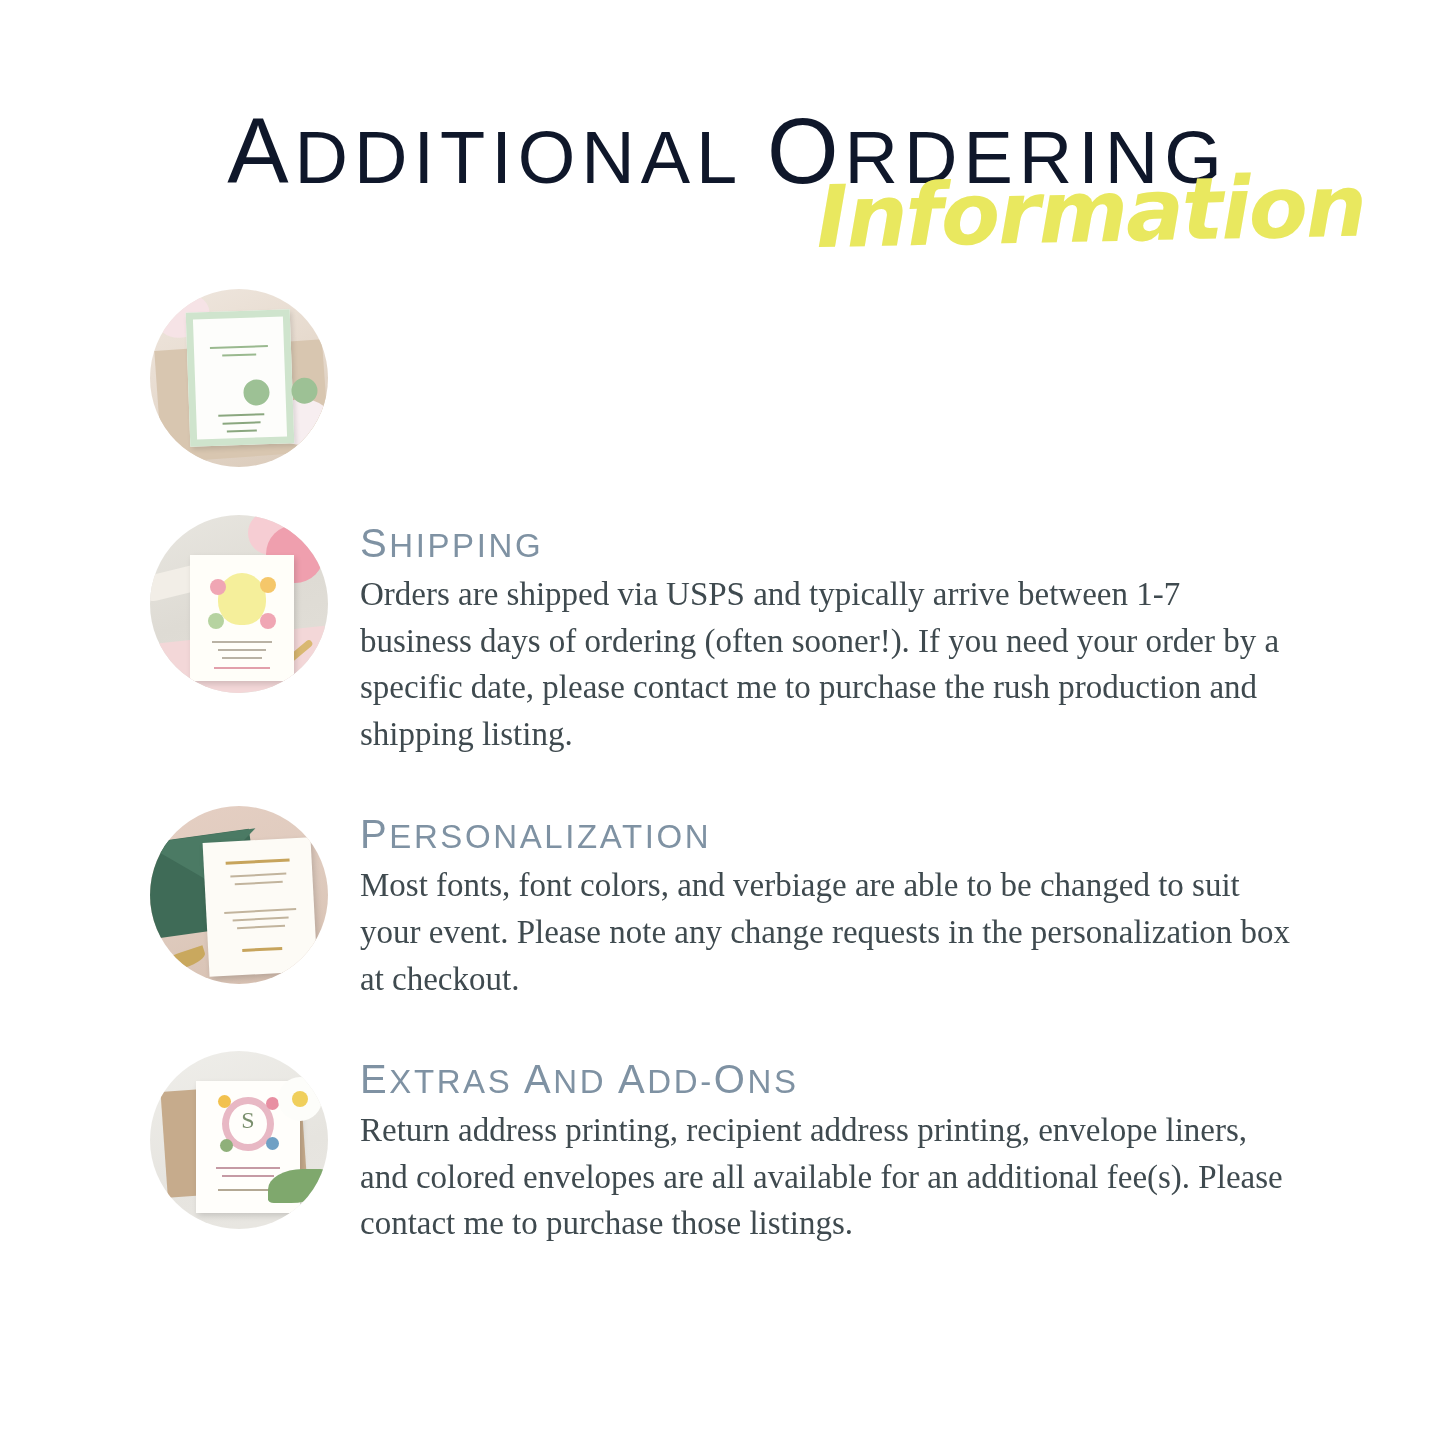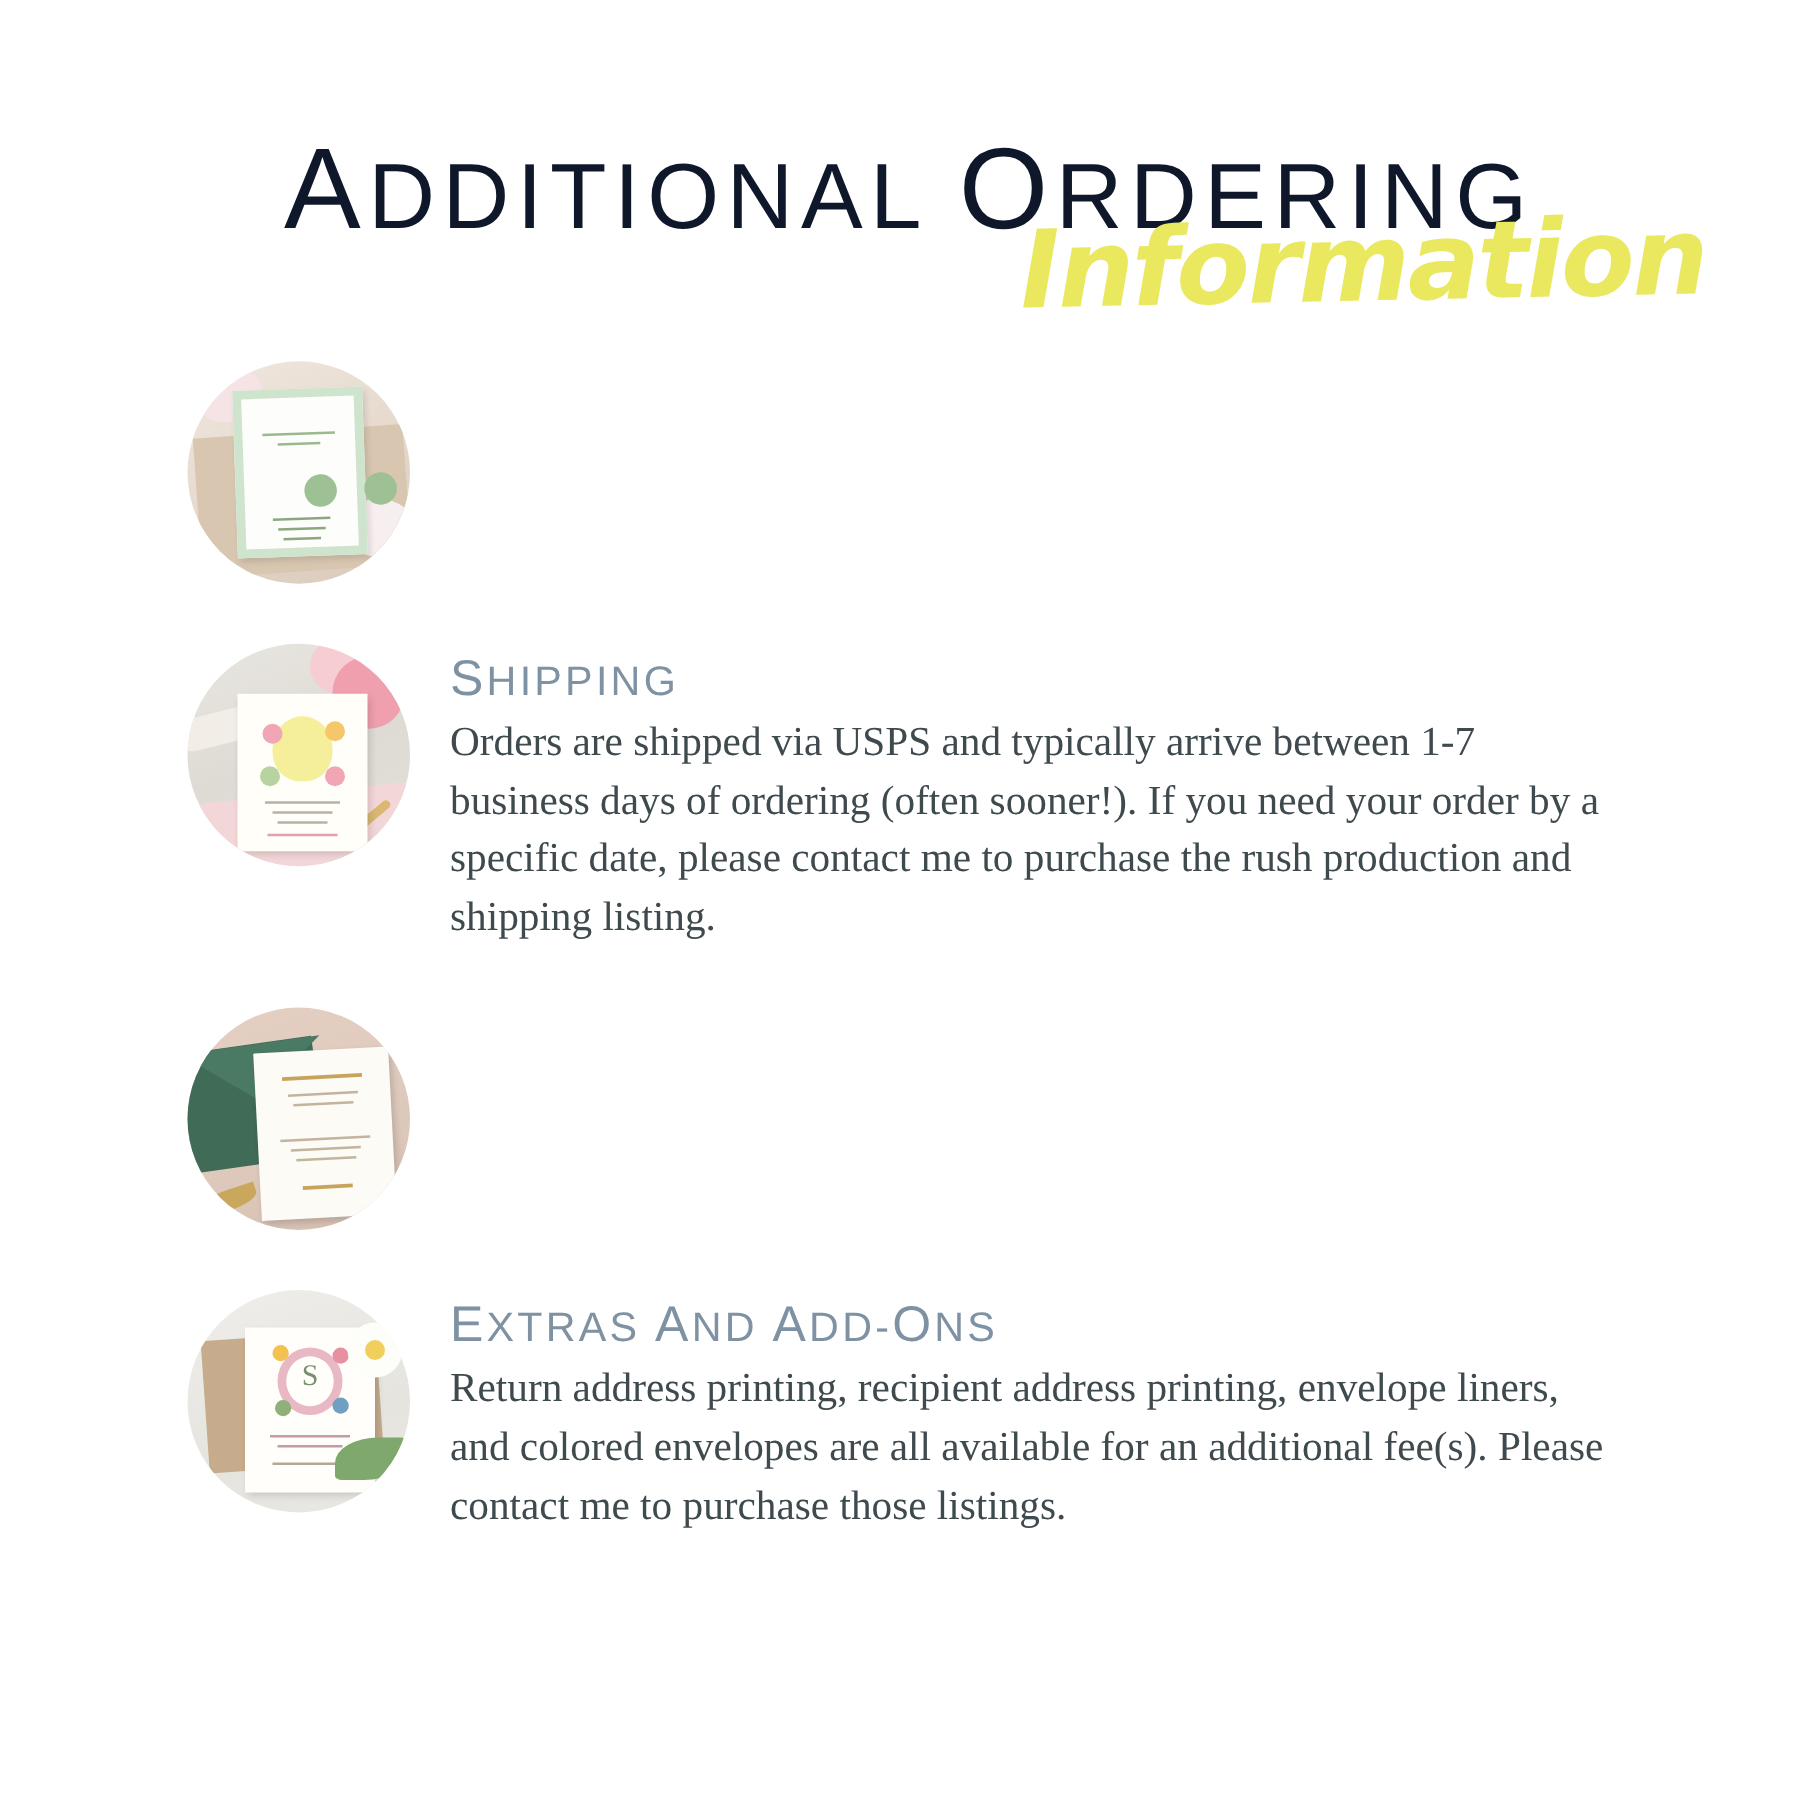--- a/index.html
+++ b/index.html
@@ -300,20 +300,24 @@
             <div class="ln" style="top:34px; left:26px; right:26px;"></div>
             <div class="ln" style="top:42px; left:30px; right:30px;"></div>
             <div class="ln" style="top:70px;"></div>
             <div class="ln" style="top:78px; left:26px; right:26px;"></div>
             <div class="ln" style="top:86px; left:30px; right:30px;"></div>
             <div class="gold" style="top:108px; left:34px; right:34px;"></div>
           </div>
           <div class="leaf"></div>
         </div>
       </div>
+      <div class="section-body">
+        <h2 class="sec-title"><span class="cap">P</span>ERSONALIZATION</h2>
+        <p class="sec-text">Most fonts, font colors, and verbiage are able to be changed to suit your event. Please note any change requests in the personalization box at checkout.</p>
+      </div>
     </div>
 
     <div class="section">
       <div class="thumb-wrap">
         <div class="thumb ph4">
           <div class="kraft"></div>
           <div class="card">
             <div class="wreath"></div>
             <div class="flwr w1"></div>
             <div class="flwr w2"></div>

